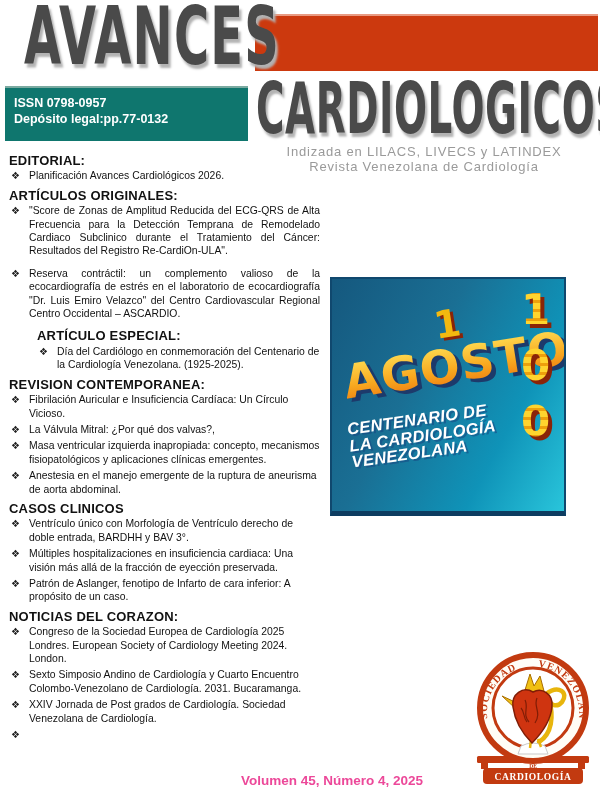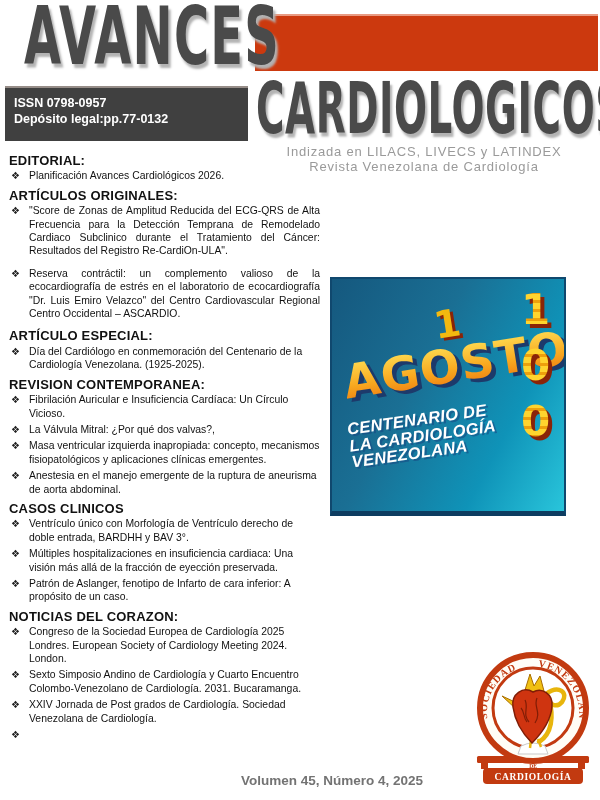--- a/index.html
+++ b/index.html
@@ -9,36 +9,36 @@
   }
   .cover{position:absolute;inset:0;}
 
   
   .red-top{position:absolute;left:255px;top:14px;width:343px;height:57px;background:#cc390e;
            box-shadow:inset 0 2px 0 rgba(255,235,225,.55);}
   .avances{position:absolute;left:24px;top:-3px;font-family:"DejaVu Sans",sans-serif;
            font-weight:bold;font-size:80px;line-height:1;color:#4a4a4a;white-space:nowrap;
            transform:scale(.60,1);transform-origin:0 0;letter-spacing:2px;
            text-shadow:4px 4px 3px #b3b3b3;}
-  .issn-bar{position:absolute;left:5px;top:86px;width:243px;height:55px;background:#404040;
+  .issn-bar{position:absolute;left:5px;top:86px;width:243px;height:55px;background:#0f766e;
             box-sizing:border-box;padding:9px 0 0 9px;color:#ffffff;font-weight:bold;
             font-size:12.5px;line-height:16px;box-shadow:inset 0 2px 0 rgba(255,235,225,.45);}
   .cardiologicos{position:absolute;left:256px;top:72px;font-family:"DejaVu Sans",sans-serif;
            font-weight:bold;font-size:72px;line-height:1;color:#4a4a4a;white-space:nowrap;
            transform:scale(.54,1);transform-origin:0 0;letter-spacing:1px;
            text-shadow:4px 4px 3px #b3b3b3;}
   .subtitle{position:absolute;left:250px;top:145px;width:348px;text-align:center;
             color:#9a9a9a;font-size:13px;letter-spacing:.8px;line-height:14.5px;}
 
   
   .toc{position:absolute;left:8px;top:154px;width:312px;font-size:10.4px;line-height:13.4px;}
   .toc h3{font-size:13px;line-height:13.4px;font-weight:bold;
           margin:0 0 2px 1px;letter-spacing:.2px;}
   .sec{margin-bottom:6px;}
-  .sec.s2{margin-top:2px;}
+  .sec.s2{margin-top:2px;margin-left:28px;}
   .sec.s5{margin-top:6px;}
   .item{position:relative;padding-left:21px;margin-bottom:3px;}
   .s1 .item{margin-bottom:9px;text-align:justify;}
   .bullet{position:absolute;left:3px;top:0;font-size:10px;color:#222;}
 
   
   .poster{position:absolute;left:330px;top:277px;width:236px;height:239px;box-sizing:border-box;
           background:linear-gradient(118deg,#15587e 0%,#1a6f94 38%,#0f93b8 72%,#29c5db 100%);
           border:2px solid #10486e;border-bottom:5px solid #0d3c60;overflow:hidden;}
   .agosto-wrap{position:absolute;left:12px;top:80px;transform:rotate(-9deg);transform-origin:0 50%;}
@@ -59,21 +59,21 @@
           -webkit-background-clip:text;background-clip:text;color:transparent;}
   .centenario{position:absolute;left:14px;top:142px;transform:rotate(-8deg);transform-origin:0 0;
           color:#ffffff;font-weight:bold;font-style:italic;font-size:16.5px;line-height:16.5px;
           letter-spacing:.3px;white-space:nowrap;text-shadow:2px 2px 0 rgba(23,70,130,.55);}
 
   
   .logo{position:absolute;left:473px;top:650px;width:120px;height:138px;}
 
   
   .volume{position:absolute;left:187px;top:773px;width:290px;text-align:center;
-          font-weight:bold;font-size:13.5px;color:#737373;}
+          font-weight:bold;font-size:13.5px;color:#ec4899;}
 </style>
 </head>
 <body>
 
 <div class="cover">
 
   <div class="red-top"></div>
   <div class="avances">AVANCES</div>
   <div class="issn-bar">
     <div>ISSN 0798-0957</div>

